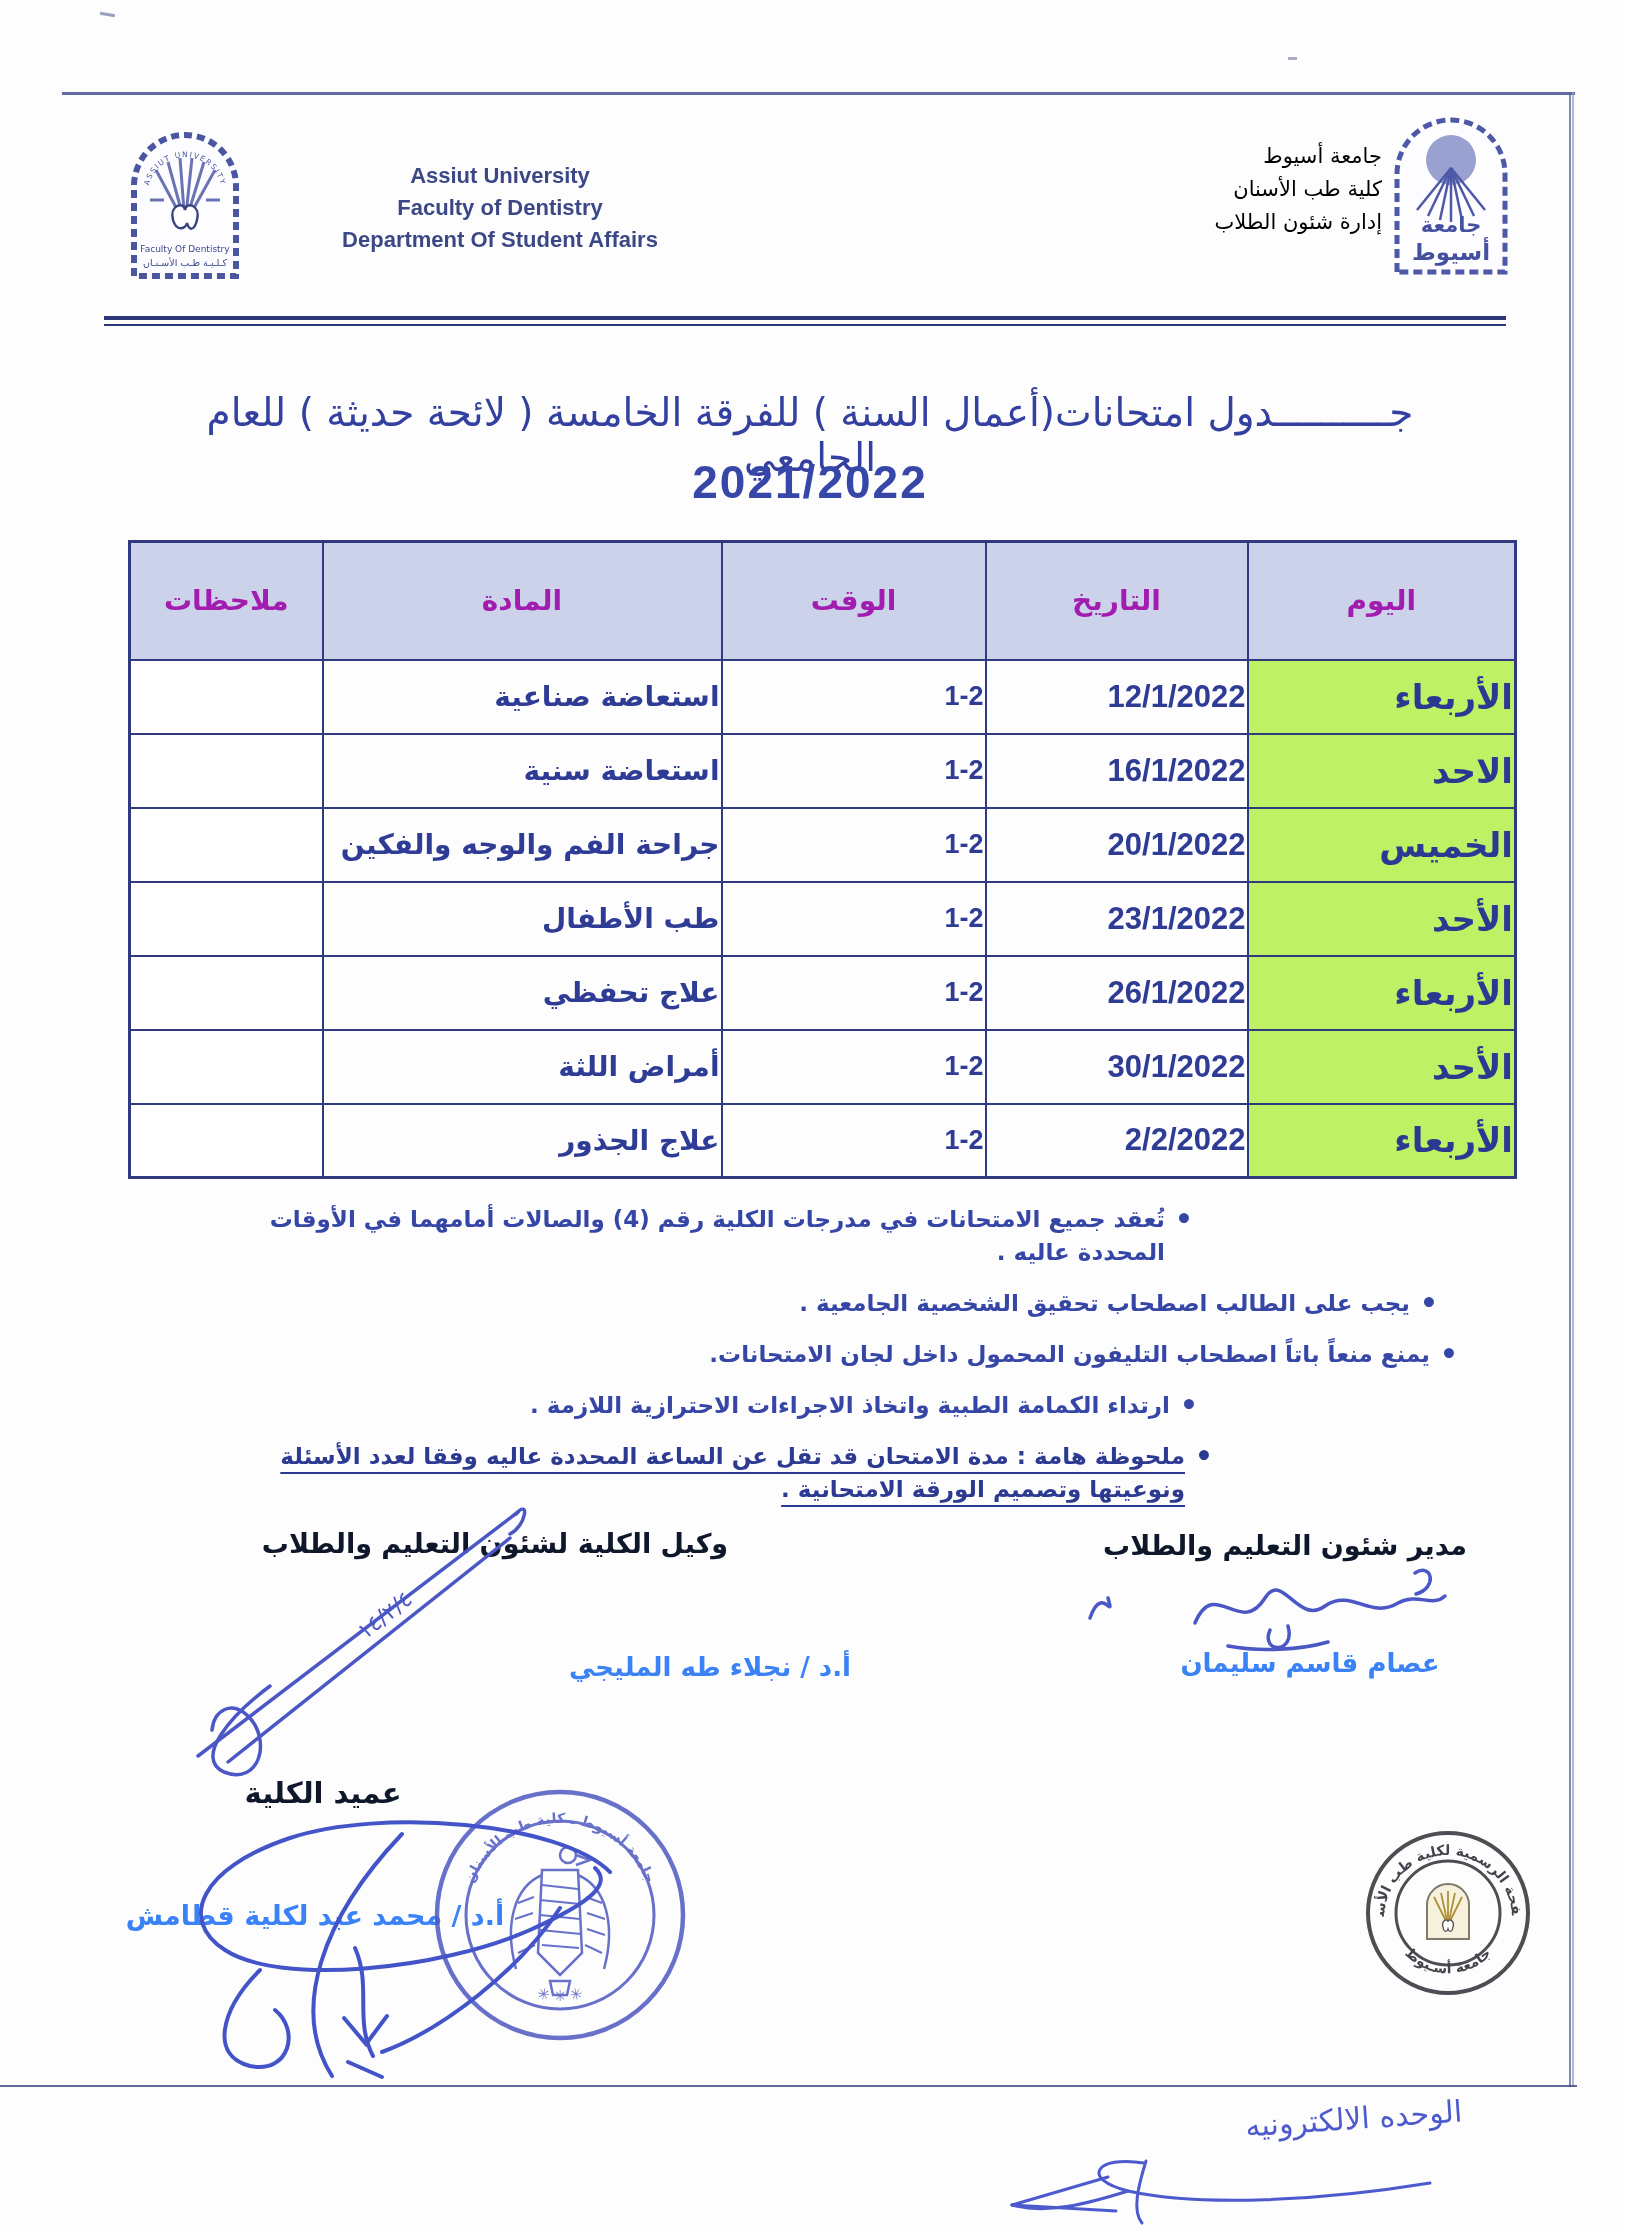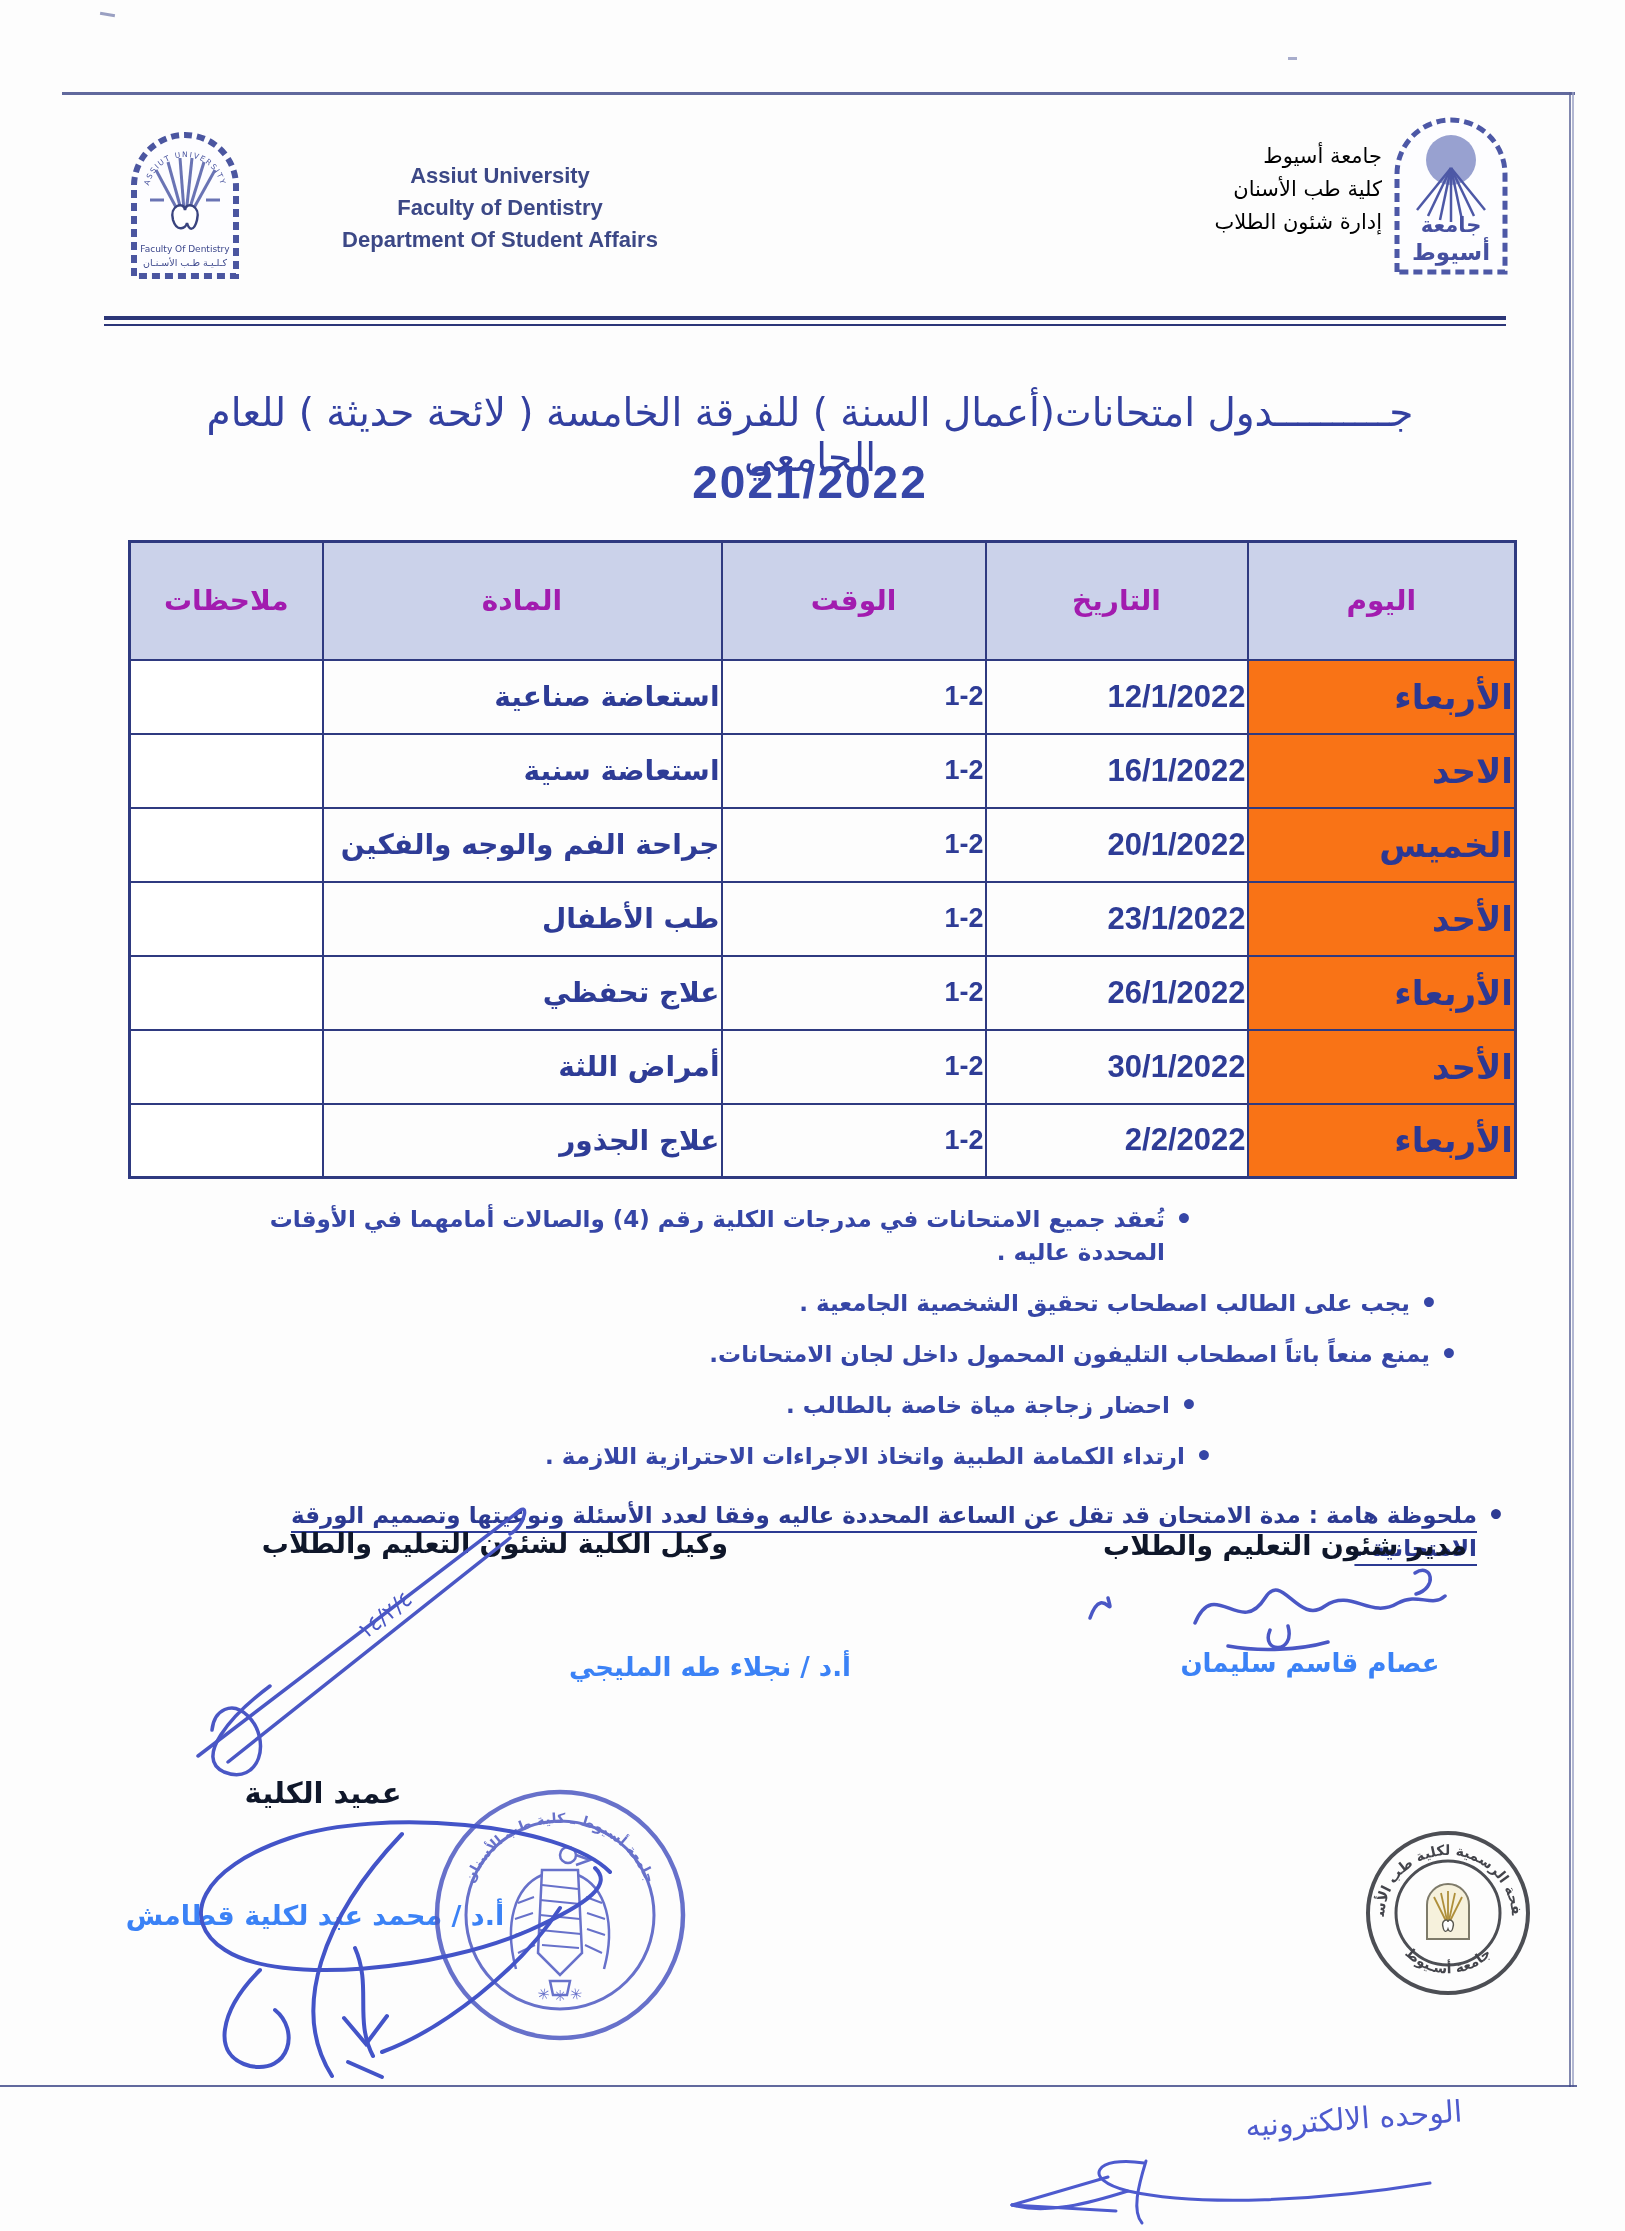--- a/index.html
+++ b/index.html
@@ -31,21 +31,21 @@
 
   
   .exam-table{position:absolute;left:128px;top:540px;width:1386px;border-collapse:collapse;
               direction:rtl;table-layout:fixed;}
   .exam-table,.exam-table th,.exam-table td{border:2px solid #2f3a80;}
   .exam-table{border-width:3px;}
   .exam-table thead tr{height:118px;}
   .exam-table tbody tr{height:74px;}
   .exam-table th{background:#cbd2ea;font-size:28px;font-weight:bold;color:#a21caf;}
   .exam-table td{text-align:right;vertical-align:middle;}
-  td.day{background:#f97316;font-size:34px;font-weight:bold;color:#2c3892;}
+  td.day{background:#bef264;font-size:34px;font-weight:bold;color:#2c3892;}
   td.date{font-family:"Liberation Sans",sans-serif;font-size:31px;font-weight:bold;color:#2e3c96;}
   td.time{font-family:"Liberation Sans",sans-serif;font-size:27px;font-weight:bold;color:#2e3c96;}
   td.subj{font-size:28px;font-weight:bold;color:#2e3c96;}
   td.note{background:#ffffff;}
 
   
   .bullets{left:230px;top:1203px;width:1285px;direction:rtl;color:#3646a6;
            font-size:23px;font-weight:bold;line-height:33px;list-style:none;margin:0;padding:0;}
   .bullets li{position:relative;text-align:right;margin:0 0 18px 0;padding-right:30px;}
   .bullets li::before{content:"•";position:absolute;right:2px;top:0;font-size:28px;}
@@ -211,21 +211,20 @@
         <td class="subj">علاج الجذور</td>
         <td class="note"></td>
       </tr>
     </tbody>
   </table>
 
   <ul class="abs bullets">
     <li>تُعقد جميع الامتحانات في مدرجات الكلية  رقم  (4)  والصالات أمامهما في الأوقات المحددة عاليه .</li>
     <li>يجب على الطالب اصطحاب تحقيق الشخصية الجامعية .</li>
     <li>يمنع منعاً باتاً اصطحاب التليفون المحمول داخل لجان الامتحانات.</li>
-    <li>احضار زجاجة مياة خاصة بالطالب .</li>
     <li>ارتداء الكمامة الطبية واتخاذ الاجراءات الاحترازية اللازمة .</li>
     <li class="important">ملحوظة هامة : مدة الامتحان قد تقل عن الساعة المحددة عاليه وفقا لعدد الأسئلة ونوعيتها وتصميم الورقة الامتحانية .</li>
   </ul>
 
   <div class="abs sig-title director-title">مدير شئون التعليم والطلاب</div>
   <div class="abs sig-title vice-title">وكيل الكلية لشئون التعليم والطلاب</div>
   <div class="abs sig-name director-name">عصام قاسم سليمان</div>
   <div class="abs sig-name vice-name">أ.د / نجلاء طه المليجي</div>
   <div class="abs sig-title dean-title">عميد الكلية</div>
   <div class="abs sig-name dean-name">أ.د / محمد عبد لكلية قطامش</div>

